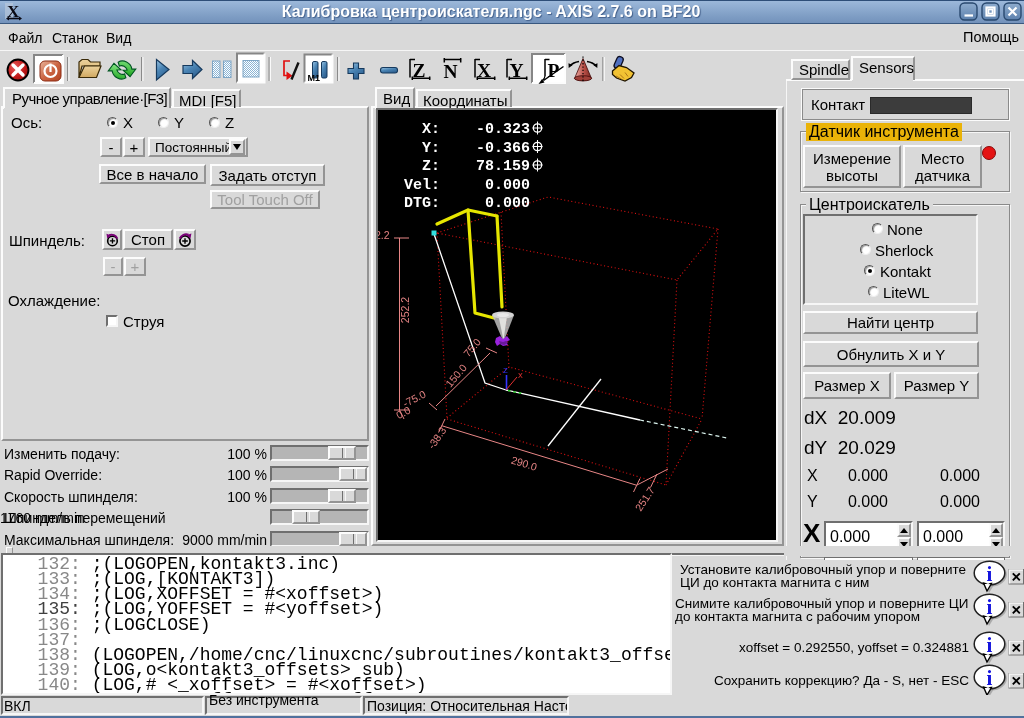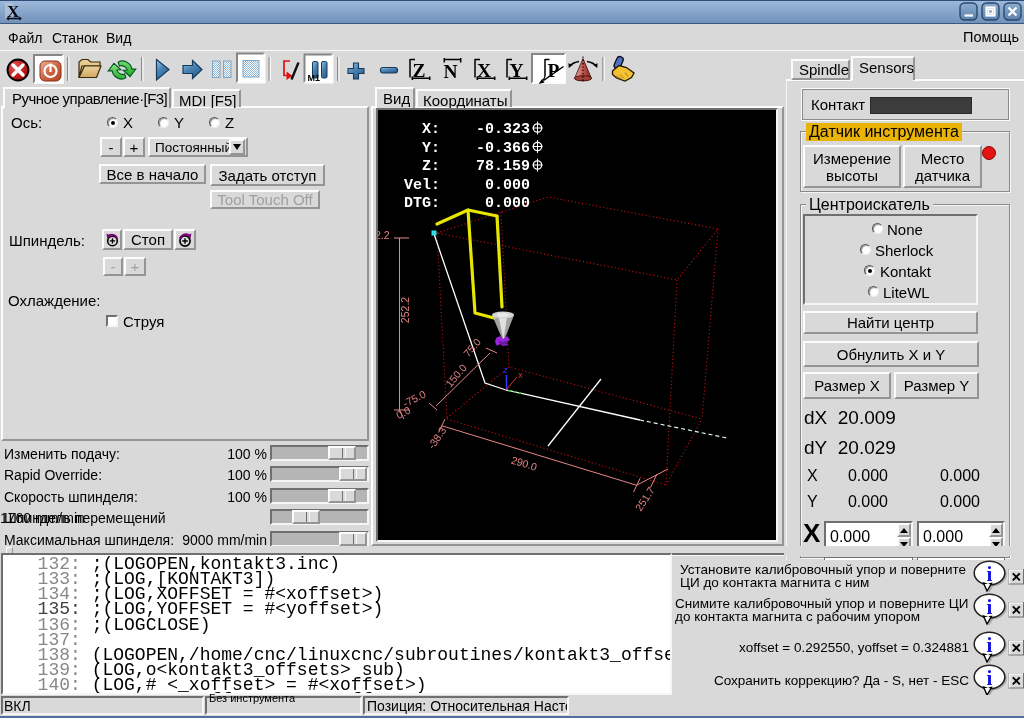--- a/index.html
+++ b/index.html
@@ -22,20 +22,21 @@
 </style></head><body>
 <div id="win">
 
 <div class="abs" style="left:0;top:0;width:1024px;height:24px;background:linear-gradient(#9cb8da,#7e9dc4 70%,#7392bb);border-top:1px solid #2e4e78;border-bottom:1px solid #39587f;box-sizing:border-box"></div>
 <svg class="abs" style="left:5px;top:1px" width="24" height="22" viewBox="0 0 24 22">
 <rect x="0" y="2" width="8" height="16" fill="#b8c8dc" opacity="0.7"></rect>
 <text x="2" y="15.5" font-family="Liberation Serif" font-weight="bold" font-size="17" fill="#0a0a14">X</text>
 <path d="M2.5 17.5 H15.5" stroke="#0a0a14" stroke-width="1.6"></path>
 <path d="M1 17.5 l3 -2 v4 z M17 17.5 l-3 -2 v4 z" fill="#0a0a14"></path>
 </svg>
+<div class="abs" style="left:0;top:2.5px;width:982px;text-align:center;color:#fff;font-weight:bold;font-size:16px;text-shadow:1px 1px 1px #44618c">Калибровка центроискателя.ngc - AXIS 2.7.6 on BF20</div>
 <svg class="abs" style="left:959px;top:2px" width="66" height="20" viewBox="0 0 66 20">
  <defs>
         <linearGradient id="wb" x1="0" y1="0" x2="0" y2="1">
   <stop offset="0" stop-color="#8eacce"></stop>
           <stop offset="1" stop-color="#5d81ad"></stop>
         </linearGradient>
       </defs>
  <g stroke="#28486e" stroke-width="1.4" fill="url(#wb)">
   <rect x="1" y="1" width="17" height="17" rx="4.5"></rect>
   <rect x="23" y="1" width="17" height="17" rx="4.5"></rect>
@@ -488,18 +489,18 @@
 <use href="#ibub" x="1" y="73"></use>
         <use href="#xbtn" x="38" y="79"></use>
 <use href="#ibub" x="1" y="106"></use>
         <use href="#xbtn" x="38" y="112"></use>
 </svg>
 </div>
 
 <div class="abs sunken" style="left:1px;top:696px;width:203px;height:19px;background:#d9d9d9"></div>
 <div class="abs" style="left:4px;top:698px;font-size:14px">ВКЛ</div>
 <div class="abs sunken" style="left:205px;top:696px;width:157px;height:19px;background:#d9d9d9"></div>
-<div class="abs" style="left:209px;top:692px;font-size:11px">Без инструмента</div>
+<div class="abs" style="left:209px;top:692px;font-size:14px">Без инструмента</div>
 <div class="abs sunken" style="left:363px;top:696px;width:206px;height:19px;background:#d9d9d9;overflow:hidden"></div>
 <div class="abs" style="left:367px;top:698px;width:200px;overflow:hidden;white-space:nowrap;font-size:14px">Позиция: Относительная Настоящее</div>
 <div class="abs" style="left:0;top:716px;width:1024px;height:2px;background:#51719d"></div>
 
 </div>
 
 </body></html>

